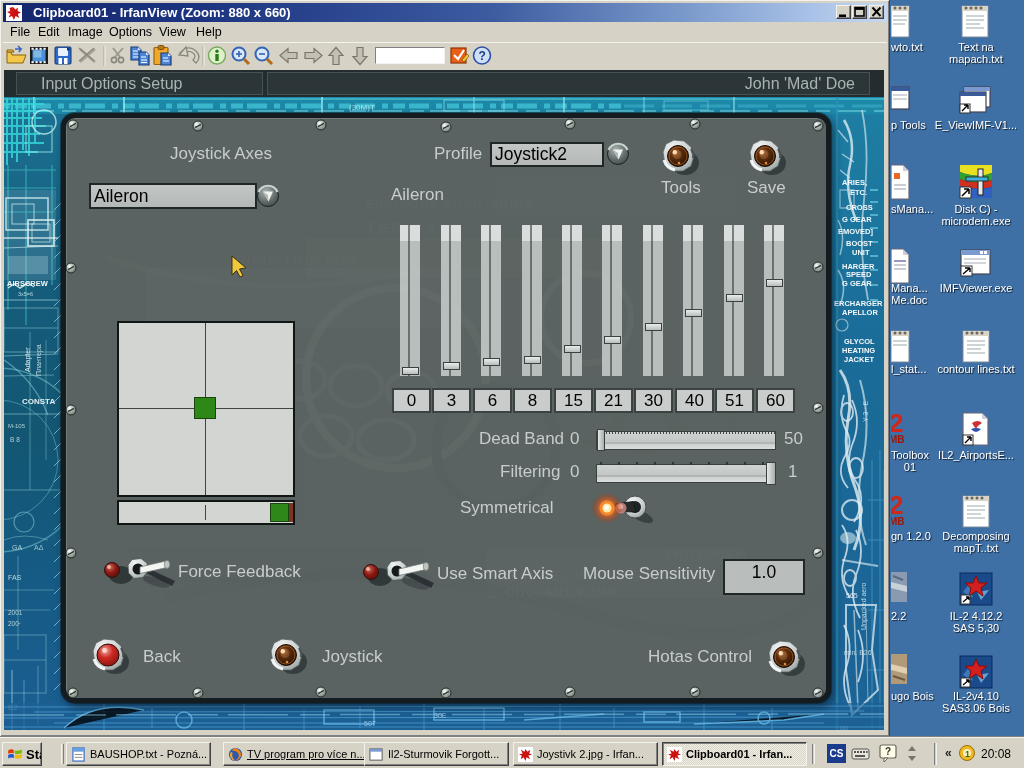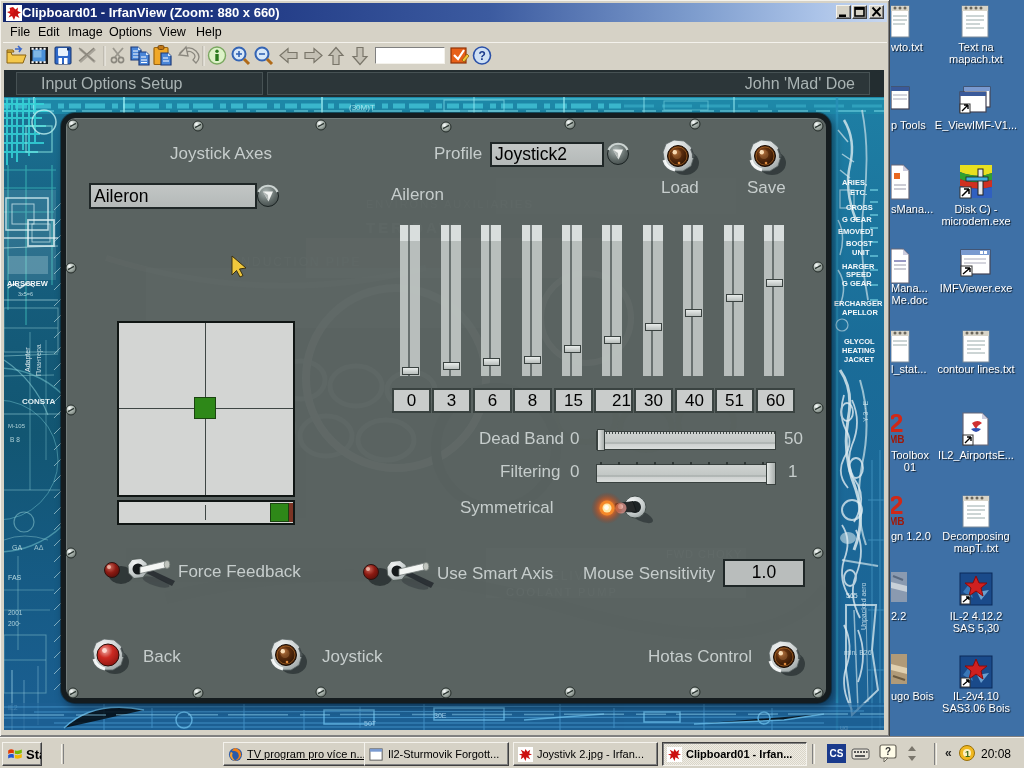--- a/index.html
+++ b/index.html
@@ -4,21 +4,21 @@
 <style>
 * { margin:0; padding:0; box-sizing:border-box; }
 html,body { width:1024px; height:768px; overflow:hidden; }
 body { background:#3e70a6; font-family:"Liberation Sans", sans-serif; position:relative; }
 .abs { position:absolute; }
 
 .dlabel { position:absolute; color:#fff; font-size:11px; text-align:center; text-shadow:1px 1px 1px rgba(0,0,0,.75); white-space:nowrap; }
 
 #win { position:absolute; left:0; top:0; width:890px; height:737px; background:#d6d2c6; border-right:1px solid #404040; border-bottom:1px solid #404040; box-shadow:inset 1px 1px 0 #f4f2ec, inset -1px -1px 0 #808080; }
 #titlebar { position:absolute; left:3px; top:3px; width:884px; height:19px; background:linear-gradient(90deg,#14266c 0%,#1c3480 22%,#3c5ba0 55%,#7d9ccd 78%,#abc3e8 92%,#c7d7f0 100%); display:flex; align-items:center; }
-#titletext { color:#fff; font-size:13px; font-weight:bold; margin-left:0; letter-spacing:0px; }
+#titletext { color:#fff; font-size:13px; font-weight:bold; margin-left:11px; letter-spacing:0px; }
 .wbtn { position:absolute; top:5px; width:15px; height:14px; background:#d6d2c6; border:1px solid; border-color:#f4f2ec #404040 #404040 #f4f2ec; box-shadow:inset -1px -1px 0 #808080; font-size:10px; text-align:center; line-height:12px; color:#000; font-weight:bold; }
 #menubar { position:absolute; left:3px; top:22px; width:884px; height:20px; background:#d6d2c6; font-size:12.5px; color:#000; }
 #menubar span { position:absolute; top:3px; }
 #toolbar { position:absolute; left:3px; top:42px; width:884px; height:28px; background:#d6d2c6; border-top:1px solid #f4f2ec; }
 
 #taskbar { position:absolute; left:0; top:737px; width:1024px; height:31px; background:#d6d2c6; border-top:1px solid #f4f2ec; box-shadow:0 -1px 0 #808080; }
 .tbtn { position:absolute; top:4px; height:24px; background:#d6d2c6; border:1px solid; border-color:#f4f2ec #404040 #404040 #f4f2ec; box-shadow:inset -1px -1px 0 #808080; font-size:11px; color:#000; display:flex; align-items:center; padding:0 4px; white-space:nowrap; overflow:hidden; }
 .tbtn.active { background:repeating-conic-gradient(#f0ede4 0% 25%, #d9d5c9 25% 50%) 0 0 / 2px 2px; border-color:#404040 #f4f2ec #f4f2ec #404040; box-shadow:inset 1px 1px 0 #808080; font-weight:bold; }
 
 #game { position:absolute; left:4px; top:70px; width:880px; height:660px; overflow:hidden; background:#10486e; }
@@ -567,41 +567,41 @@
           <circle cx="603" cy="438" r="7.5" fill="#f88828" opacity="0.9"></circle>
           <circle cx="603" cy="438" r="4.5" fill="#ffe8a8"></circle>
           <circle cx="602.5" cy="437.5" r="2.4" fill="#fffcf0"></circle>
         </g>
 
         <path d="M228 186 L228 205 L232.5 200.5 L236 207 L239 205.5 L235.5 199 L242 198 Z" fill="#f0c83c" stroke="#3a3010" stroke-width="1"></path>
       </svg>
 
       <div class="glabel" style="left:166px;top:74px;">Joystick Axes</div>
       <div class="glabel" style="left:430px;top:74px;">Profile</div>
-      <div class="glabel" style="left:657px;top:108px;">Load</div>
+      <div class="glabel" style="left:657px;top:108px;">Tools</div>
       <div class="glabel" style="left:743px;top:108px;">Save</div>
       <div class="glabel" style="left:387px;top:115px;">Aileron</div>
       <div class="glabel" style="left:475px;top:359px;">Dead Band</div>
       <div class="glabel" style="left:566px;top:359px;">0</div>
       <div class="glabel" style="left:780px;top:359px;">50</div>
       <div class="glabel" style="left:496px;top:392px;">Filtering</div>
       <div class="glabel" style="left:566px;top:392px;">0</div>
       <div class="glabel" style="left:784px;top:392px;">1</div>
       <div class="glabel" style="left:456px;top:428px;">Symmetrical</div>
       <div class="glabel" style="left:174px;top:492px;">Force Feedback</div>
       <div class="glabel" style="left:433px;top:494px;">Use Smart Axis</div>
       <div class="glabel" style="left:579px;top:494px;">Mouse Sensitivity</div>
       <div class="glabel" style="left:139px;top:577px;">Back</div>
       <div class="glabel" style="left:318px;top:577px;">Joystick</div>
       <div class="glabel" style="left:644px;top:577px;">Hotas Control</div>
 
       <div class="combo" style="left:85px;top:113px;width:168px;height:26px;line-height:22px;">Aileron</div>
       <div class="combo" style="left:486px;top:72px;width:114px;height:25px;line-height:21px;">Joystick2</div>
 
-      <div class="combo" style="left:719px;top:489px;width:82px;height:28px;line-height:23px;text-align:center;padding-left:0;background:#b9bdbc;">1.0</div>
+      <div class="combo" style="left:719px;top:489px;width:82px;height:36px;line-height:23px;text-align:center;padding-left:0;background:#b9bdbc;">1.0</div>
 
       <div class="track" style="left:396px;top:155px;height:151px;"></div>
       <div class="track" style="left:437px;top:155px;height:151px;"></div>
       <div class="track" style="left:477px;top:155px;height:151px;"></div>
       <div class="track" style="left:518px;top:155px;height:151px;"></div>
       <div class="track" style="left:558px;top:155px;height:151px;"></div>
       <div class="track" style="left:598px;top:155px;height:151px;"></div>
       <div class="track" style="left:639px;top:155px;height:151px;"></div>
       <div class="track" style="left:679px;top:155px;height:151px;"></div>
       <div class="track" style="left:720px;top:155px;height:151px;"></div>
@@ -615,21 +615,21 @@
       <div class="handle" style="left:641px;top:253px;"></div>
       <div class="handle" style="left:681px;top:239px;"></div>
       <div class="handle" style="left:722px;top:224px;"></div>
       <div class="handle" style="left:762px;top:209px;"></div>
 
       <div class="vbox" style="left:388px;top:318px;">0</div>
       <div class="vbox" style="left:428px;top:318px;">3</div>
       <div class="vbox" style="left:469px;top:318px;">6</div>
       <div class="vbox" style="left:509px;top:318px;">8</div>
       <div class="vbox" style="left:550px;top:318px;">15</div>
-      <div class="vbox" style="left:590px;top:318px;text-align:right;">21</div>
+      <div class="vbox" style="left:590px;top:318px;">21</div>
       <div class="vbox" style="left:630px;top:318px;">30</div>
       <div class="vbox" style="left:671px;top:318px;">40</div>
       <div class="vbox" style="left:711px;top:318px;">51</div>
       <div class="vbox" style="left:752px;top:318px;">60</div>
 
       <div class="abs" style="left:592px;top:361px;width:180px;height:19px;background:linear-gradient(#cfd3d1 0%,#c2c7c5 60%,#aeb4b2 62%,#c6cbc9 100%);border:1px solid #39413f;box-shadow:inset 0 -5px 0 rgba(255,255,255,.35);"></div>
       <div class="abs" style="left:593px;top:362px;width:178px;height:2px;background:repeating-linear-gradient(90deg,#434b49 0 1px,transparent 1px 3px);"></div>
       <div class="abs" style="left:593px;top:359px;width:8px;height:22px;background:linear-gradient(90deg,#e4e8e6,#a8aeac);border:1px solid #39413f;"></div>
 
       <div class="abs" style="left:592px;top:394px;width:180px;height:19px;background:linear-gradient(#cfd3d1 0%,#c2c7c5 60%,#aeb4b2 62%,#c6cbc9 100%);border:1px solid #39413f;box-shadow:inset 0 -5px 0 rgba(255,255,255,.35);"></div>
@@ -652,20 +652,27 @@
 
 <div id="taskbar">
   <div class="tbtn" style="left:2px;width:40px;font-weight:bold;font-size:13px;">
     <svg width="16" height="16" viewBox="0 0 16 16" style="margin-right:3px;flex:none">
       <path d="M1.2 4.6 C2.8 3.2 4.6 3 6.8 3.9 L6.8 7.4 C4.6 6.6 2.8 6.8 1.2 8 Z" fill="#e23a00"></path>
       <path d="M7.8 4.2 C10 5 12.4 5 14.8 3.6 L14.8 7.1 C12.4 8.4 10 8.4 7.8 7.7 Z" fill="#77bb00"></path>
       <path d="M1.2 9 C2.8 7.8 4.6 7.6 6.8 8.4 L6.8 12 C4.6 11.1 2.8 11.3 1.2 12.6 Z" fill="#2255d0"></path>
       <path d="M7.8 8.7 C10 9.4 12.4 9.4 14.8 8.1 L14.8 11.6 C12.4 12.9 10 12.9 7.8 12.2 Z" fill="#f2b700"></path>
     </svg>Start</div>
   <div class="abs" style="left:61px;top:6px;width:3px;height:20px;border-left:1px solid #f4f2ec;border-right:1px solid #808080;"></div>
+  <div class="tbtn" style="left:66px;width:145px;">
+    <svg width="15" height="15" viewBox="0 0 16 16" style="margin-right:4px;flex:none">
+      <rect x="2" y="1" width="12" height="14" fill="#fff" stroke="#4a7ac8" stroke-width="1.4"></rect>
+      <rect x="2" y="1" width="12" height="4" fill="#68a0e0"></rect>
+      <line x1="4" y1="8" x2="12" y2="8" stroke="#888" stroke-width="1"></line>
+      <line x1="4" y1="11" x2="12" y2="11" stroke="#888" stroke-width="1"></line>
+    </svg>BAUSHOP.txt - Pozná...</div>
   <div class="tbtn" style="left:223px;width:157px;text-decoration:underline;">
     <svg width="15" height="15" viewBox="0 0 16 16" style="margin-right:4px;flex:none">
       <circle cx="8" cy="8" r="7" fill="#2a5aa8"></circle>
       <path d="M8 1 Q14 3 14 9 Q12 14 7 14.8 Q13 12 11 7 Q9 3.5 4 4 Q6 1.2 8 1 Z" fill="#f08018"></path>
       <path d="M3 5 Q1.5 8 2.5 11 Q4 14 8 14.8 Q3 11 5 6.5 Z" fill="#f6a030"></path>
     </svg>TV program pro více n...</div>
   <div class="tbtn" style="left:364px;width:145px;">
     <svg width="15" height="15" viewBox="0 0 16 16" style="margin-right:4px;flex:none">
       <rect x="1" y="2" width="13" height="12" fill="#fff" stroke="#555" stroke-width="1"></rect>
       <rect x="1" y="2" width="13" height="3" fill="#7a9ad0"></rect>
@@ -710,21 +717,21 @@
   <div class="abs" style="left:981px;top:9px;font-size:12px;color:#000;">20:08</div>
 </div>
 
 <div id="dicons">
   <div class="dlabel" style="left:891px;top:41px;">wto.txt</div>
   <div class="dlabel" style="left:940px;top:41px;width:72px;">Text na<br>mapach.txt</div>
   <div class="dlabel" style="left:891px;top:119px;text-align:right;">p Tools</div>
   <div class="dlabel" style="left:917px;top:119px;width:118px;">E_ViewIMF-V1...</div>
   <div class="dlabel" style="left:891px;top:203px;">sMana...</div>
   <div class="dlabel" style="left:931px;top:203px;width:90px;">Disk C) -<br>microdem.exe</div>
-  <div class="dlabel" style="left:891px;top:282px;text-align:right;">Mana...<br>Me.doc</div>
+  <div class="dlabel" style="left:891px;top:282px;">Mana...<br>Me.doc</div>
   <div class="dlabel" style="left:925px;top:282px;width:102px;">IMFViewer.exe</div>
   <div class="dlabel" style="left:891px;top:363px;">l_stat...</div>
   <div class="dlabel" style="left:922px;top:363px;width:108px;">contour lines.txt</div>
   <div class="dlabel" style="left:891px;top:449px;">Toolbox<br>01</div>
   <div class="dlabel" style="left:921px;top:449px;width:110px;">IL2_AirportsE...</div>
   <div class="dlabel" style="left:891px;top:530px;">gn 1.2.0</div>
   <div class="dlabel" style="left:928px;top:530px;width:96px;">Decomposing<br>mapT..txt</div>
   <div class="dlabel" style="left:891px;top:610px;">2.2</div>
   <div class="dlabel" style="left:936px;top:610px;width:80px;">IL-2 4.12.2<br>SAS 5,30</div>
   <div class="dlabel" style="left:891px;top:690px;">ugo Bois</div>

